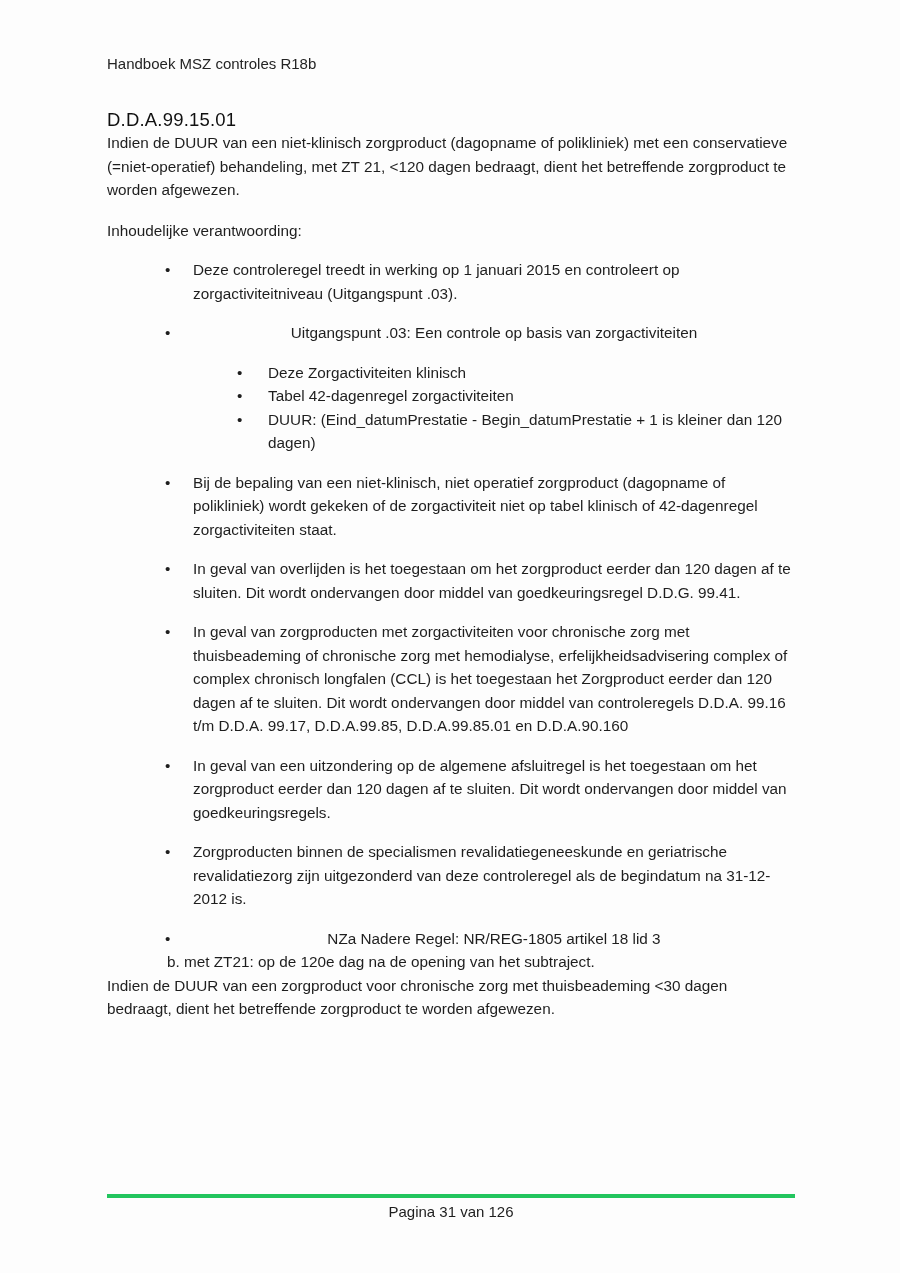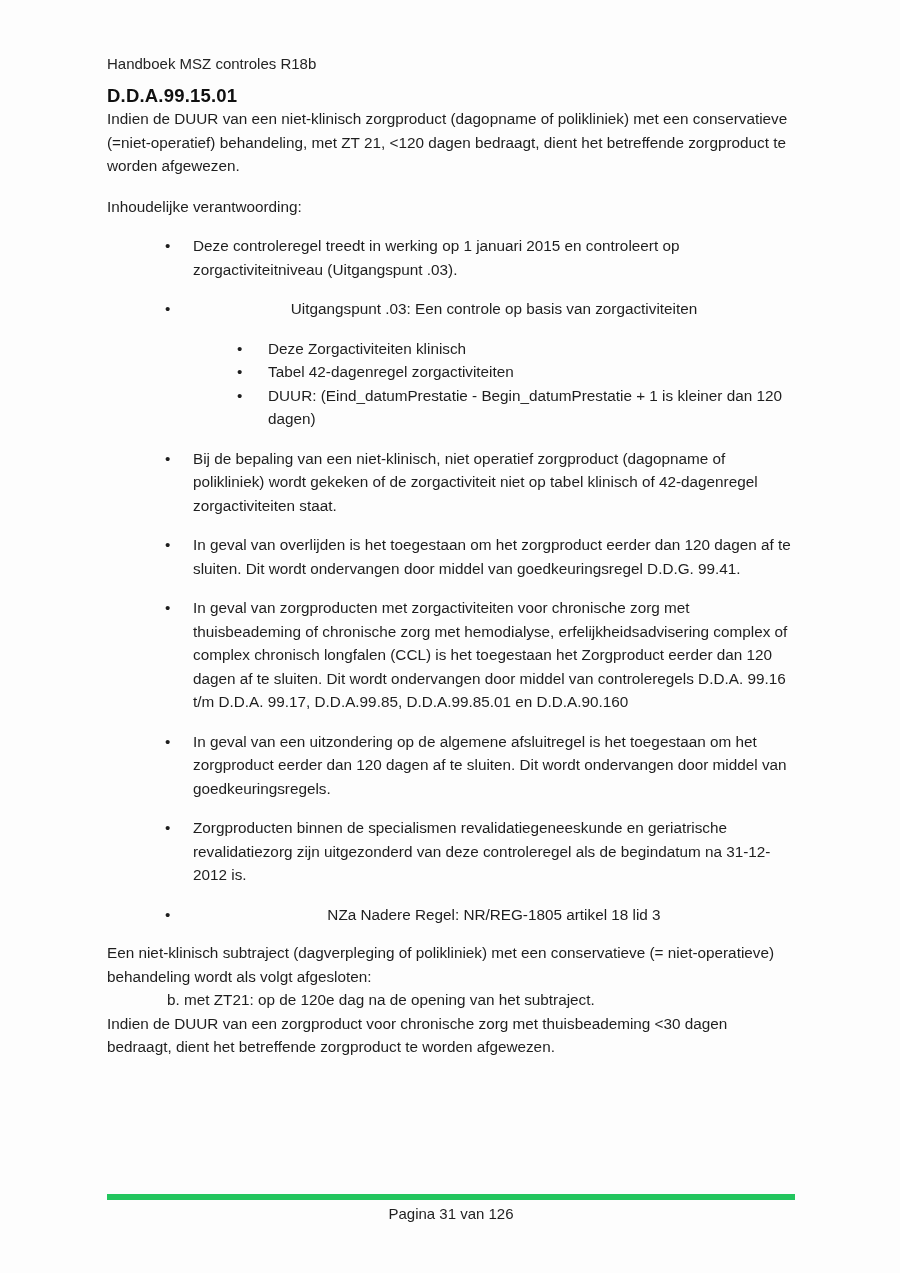--- a/index.html
+++ b/index.html
@@ -18,23 +18,23 @@
     left: 107px;
     top: 54px;
     width: 688px;
   }
   .running-header {
     font-size: 15px;
     line-height: 20px;
     color: #242424;
   }
   .sec-title {
-    margin-top: 10px;
+    margin-top: 34px;
     font-size: 18.5px;
-    font-weight: bold;
+    font-weight: normal;
     letter-spacing: 0.2px;
     line-height: 23px;
     color: #101010;
   }
   .para {
     font-size: 15.3px;
     line-height: 23.5px;
   }
   .label-para { margin-top: 17px; }
   ul { list-style: none; margin-top: 16px; }
@@ -51,21 +51,21 @@
   .l1 .marker { left: 58px; }
   .l2 .marker { left: 130px; }
   .marker::before { content: "\2022"; font-size: 15.3px; }
   .closing-para { margin-top: 15px; }
   .closing-sub { padding-left: 60px; font-size: 15.3px; line-height: 23.5px; }
   .footer {
     position: absolute;
     left: 107px;
     top: 1194px;
     width: 688px;
-    border-top: 6px solid #22c55e;
+    border-top: 4px solid #22c55e;
     text-align: center;
     padding-top: 4px;
     font-size: 15px;
     line-height: 20px;
     color: #1e1e1e;
   }
 </style>
 </head>
 <body>
 
@@ -126,21 +126,20 @@
       <li>
         <span class="marker"></span>
         <span>Zorgproducten binnen de specialismen revalidatiegeneeskunde en geriatrische revalidatiezorg zijn uitgezonderd van deze controleregel als de begindatum na 31-12-2012 is.</span>
       </li>
       <li>
         <span class="marker"></span>
         <span>NZa Nadere Regel: NR/REG-1805 artikel 18 lid 3</span>
       </li>
     </ul>
 
-    <p class="para closing-para">Een niet-klinisch subtraject (dagverpleging of polikliniek) met een conservatieve (= niet-operatieve) behandeling wordt als volgt afgesloten:</p>
     <div class="closing-sub">b. met ZT21: op de 120e dag na de opening van het subtraject.</div>
 
 
     <p class="para">Indien de DUUR van een zorgproduct voor chronische zorg met thuisbeademing &lt;30 dagen bedraagt, dient het betreffende zorgproduct te worden afgewezen.</p>
 
   </div>
 
   <div class="footer">
     <span>Pagina 31 van 126</span>
   </div>

